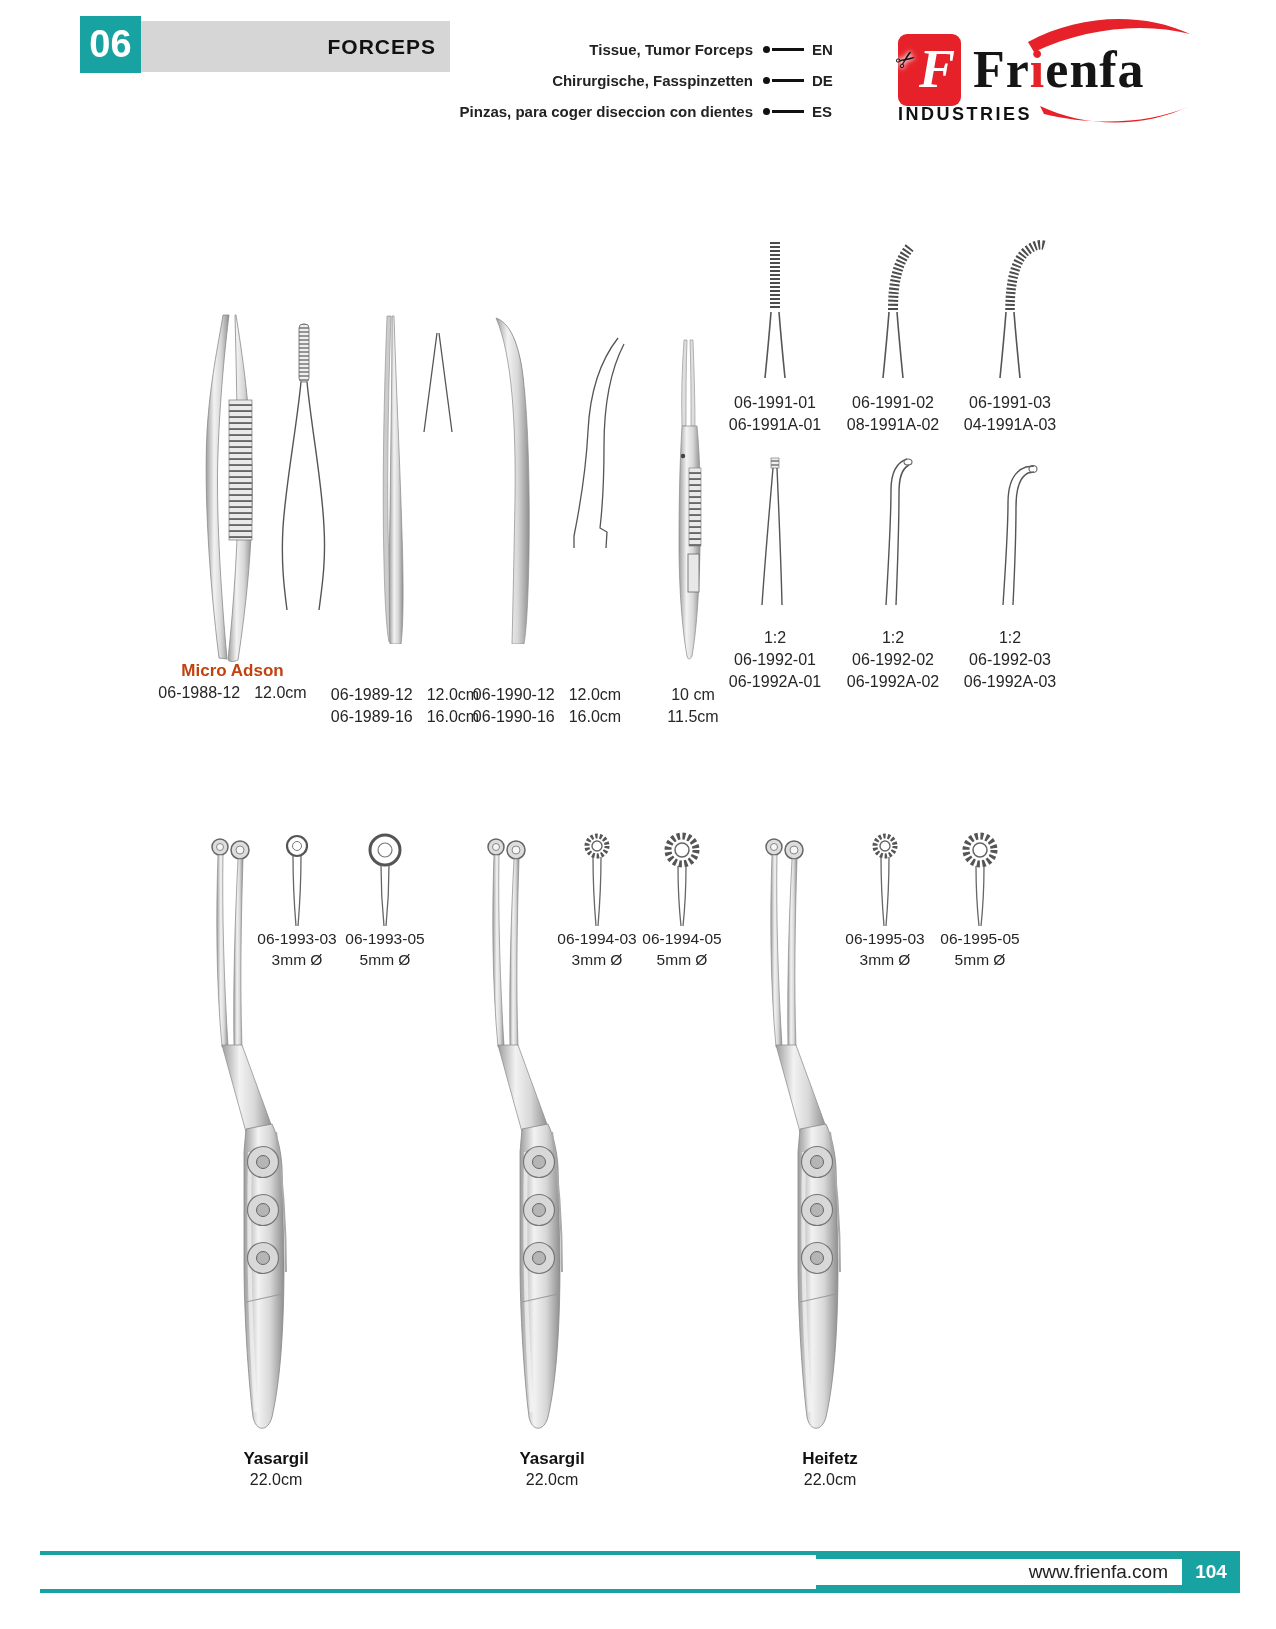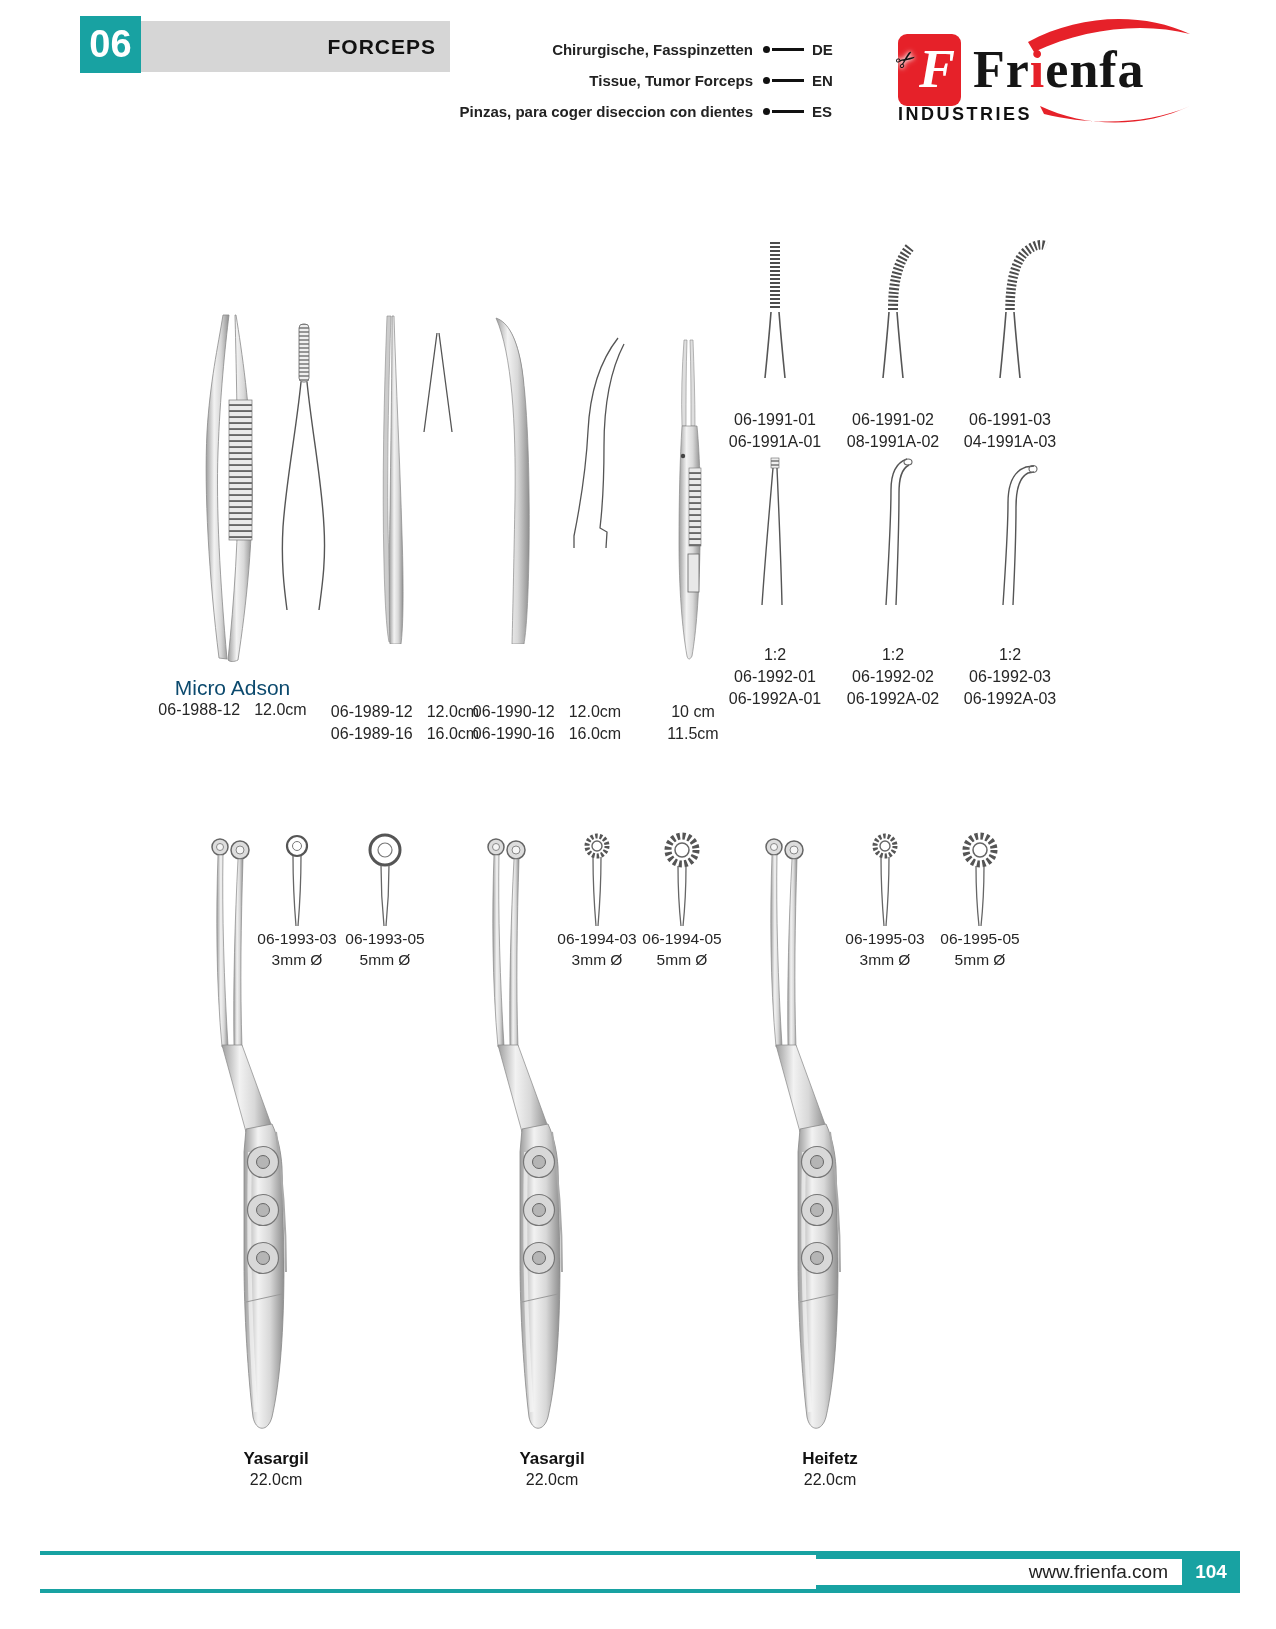--- a/index.html
+++ b/index.html
@@ -29,22 +29,22 @@
           font-family:"Liberation Serif",serif;font-style:italic;line-height:66px;}
   .scissors{position:absolute;left:2px;top:14px;font-size:24px;color:#111;
             transform:rotate(-35deg);text-shadow:0 0 4px #fff,0 0 6px #fff;}
   .logo-text{position:absolute;left:93px;top:26px;font-family:"Liberation Serif",serif;
              font-weight:bold;font-size:52px;line-height:52px;color:#151515;letter-spacing:1px;}
   .logo-text .red-i{color:#e62129;}
   .logo-sub{position:absolute;left:18px;top:86px;font-size:18px;font-weight:bold;color:#111;
             letter-spacing:2.5px;}
 
   
-  .plabel{text-align:center;line-height:22px;font-size:16px;color:#262626;margin-top:17px;}
-  .plabel .pname{font-weight:normal;font-size:21px;color:#0c4a6e;}
+  .plabel{text-align:center;line-height:22px;font-size:16px;color:#262626;}
+  .plabel .pname{font-weight:bold;font-size:17px;color:#c2410c;}
   .code-row{display:flex;justify-content:center;gap:14px;white-space:nowrap;}
   .tiplabel{text-align:center;line-height:21px;font-size:15.5px;color:#262626;white-space:nowrap;}
   .namelabel{text-align:center;line-height:21px;font-size:16px;color:#222;}
   .namelabel .pname{font-weight:bold;font-size:17px;color:#111;}
 
   
   .footer{left:40px;top:1551px;width:1200px;height:42px;display:flex;}
   .fb-left{flex:1;border-top:4px solid #18a2a2;border-bottom:4px solid #18a2a2;box-sizing:border-box;}
   .fb-right{width:424px;background:#18a2a2;display:flex;align-items:center;}
   .fb-url{flex:1;background:#fff;height:26px;display:flex;align-items:center;
@@ -76,34 +76,34 @@
     </defs>
   </svg>
 
   <div class="abs sec-badge">06</div>
   <div class="abs title-bar">
     <span>FORCEPS</span>
   </div>
 
   <div class="abs langs">
     <div class="lang-row">
+      <span class="lang-label">Tissue, Tumor Forceps</span>
+      <span class="dotline">
+          <span class="dot"></span>
+          <span class="line"></span>
+        </span>
+      <span class="lang-code">EN</span>
+    </div>
+    <div class="lang-row">
       <span class="lang-label">Chirurgische, Fasspinzetten</span>
       <span class="dotline">
           <span class="dot"></span>
           <span class="line"></span>
         </span>
       <span class="lang-code">DE</span>
-    </div>
-    <div class="lang-row">
-      <span class="lang-label">Tissue, Tumor Forceps</span>
-      <span class="dotline">
-          <span class="dot"></span>
-          <span class="line"></span>
-        </span>
-      <span class="lang-code">EN</span>
     </div>
     <div class="lang-row">
       <span class="lang-label">Pinzas, para coger diseccion con dientes</span>
       <span class="dotline">
           <span class="dot"></span>
           <span class="line"></span>
         </span>
       <span class="lang-code">ES</span>
     </div>
   </div>

